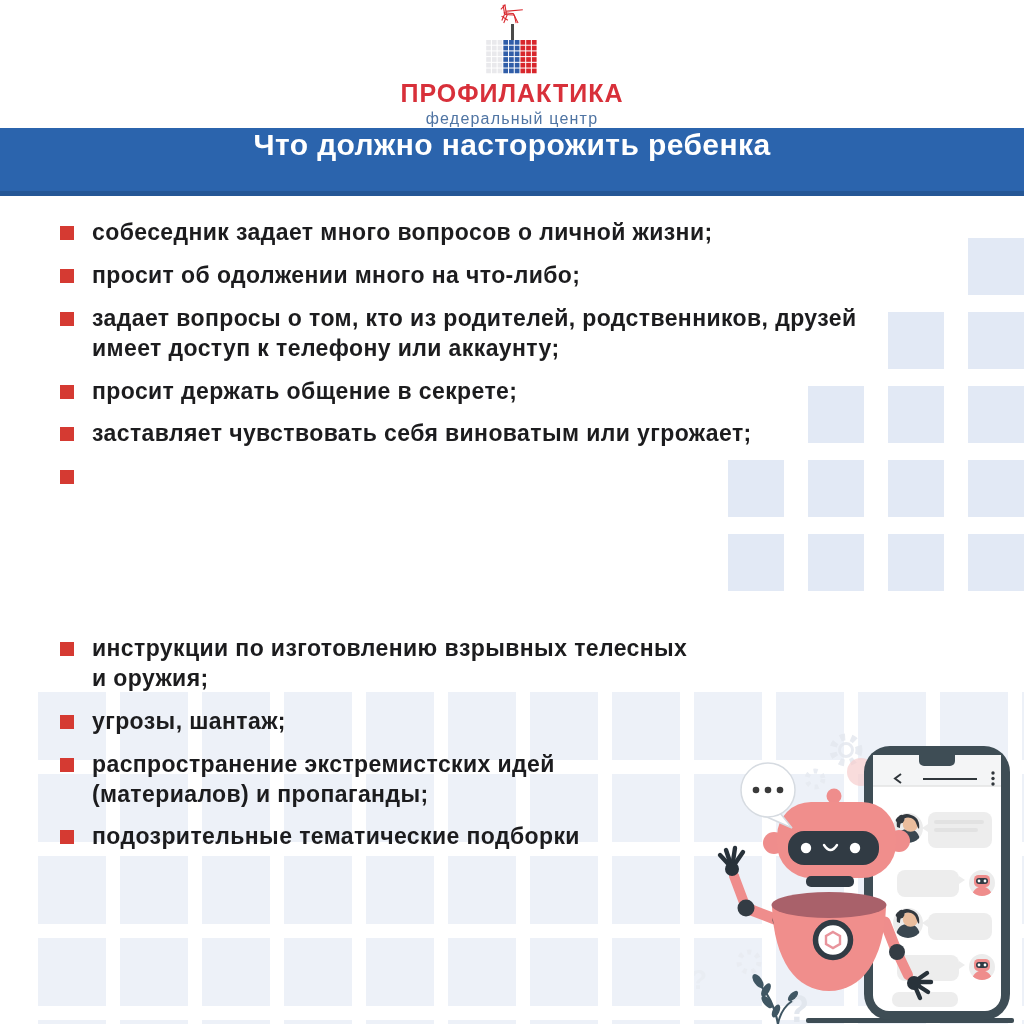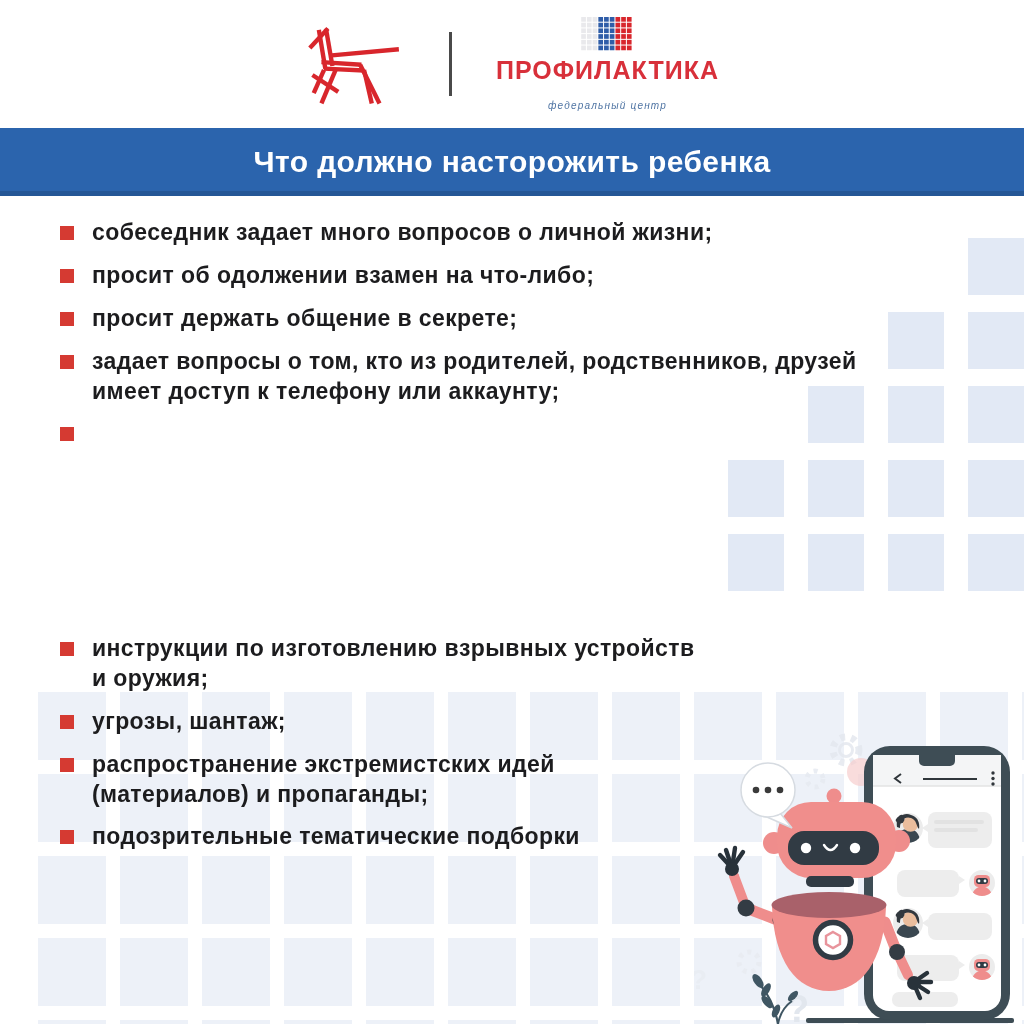--- a/index.html
+++ b/index.html
@@ -2,30 +2,30 @@
 <html><head>
 <meta charset="utf-8">
 <style>
   html,body{margin:0;padding:0;background:#fff;}
   .poster{position:relative;width:1024px;height:1024px;background:#ffffff;overflow:hidden;
           font-family:"Liberation Sans", sans-serif;}
   .pattern{position:absolute;inset:0;z-index:0;}
   .content{position:relative;z-index:1;}
 
   
-  .header{height:128px;display:flex;align-items:center;justify-content:center;}
+  .header{height:128px;display:flex;align-items:center;justify-content:center;flex-direction:column;}
   .chair-logo{width:100px;height:80px;margin-top:4px;}
   .logo-divider{width:3px;height:64px;background:#4a4a4a;margin:0 44px;}
   .brand{display:flex;flex-direction:column;align-items:center;}
   .brand-grid{width:52px;height:35px;margin-bottom:5px;}
   .brand-title{font-size:25px;font-weight:bold;color:#d8303a;letter-spacing:1px;line-height:1.1;}
-  .brand-subtitle{font-size:10px;color:#4f74a3;letter-spacing:1.2px;margin-top:15px;font-style:italic;}
+  .brand-subtitle{font-size:16px;color:#4f74a3;letter-spacing:1.2px;margin-top:3px;}
 
   
-  .banner{height:68px;background:#2b64ad;display:flex;align-items:center;justify-content:center;
+  .banner{height:68px;background:#2b64ad;display:flex;align-items:flex-start;justify-content:center;
           box-shadow:inset 0 -5px 0 rgba(0,0,0,0.13);}
   .banner h2{margin:0;color:#ffffff;font-size:30px;font-weight:bold;letter-spacing:0.4px;}
 
   
   .list{list-style:none;margin:0;box-sizing:border-box;padding:22px 30px 8px 60px;}
   .list1{height:414px;}
   .list2{padding-top:24px;}
   .list li{display:flex;align-items:flex-start;margin-bottom:13px;}
   .bullet{flex:0 0 14px;width:14px;height:14px;background:#d53a32;margin-top:8px;margin-right:18px;}
   .item-text{font-size:23px;font-weight:bold;color:#1c1c1e;line-height:1.3;letter-spacing:0.4px;
@@ -203,41 +203,45 @@
       <h2>Что должно насторожить ребенка</h2>
     </div>
 
     <ul class="list list1">
       <li>
           <span class="bullet"></span>
           <span class="item-text">собеседник задает много вопросов о личной жизни;</span>
         </li>
       <li>
           <span class="bullet"></span>
-          <span class="item-text">просит об одолжении взамен на что-либо;</span>
-        </li>
-      <li>
-          <span class="bullet"></span>
-          <span class="item-text">просит держать общение в секрете;</span>
+          <span class="item-text">просит об одолжении много на что-либо;</span>
         </li>
       <li>
           <span class="bullet"></span>
           <span class="item-text">задает вопросы о том, кто из родителей, родственников, друзей
 имеет доступ к телефону или аккаунту;</span>
         </li>
       <li>
           <span class="bullet"></span>
+          <span class="item-text">просит держать общение в секрете;</span>
+        </li>
+      <li>
+          <span class="bullet"></span>
+          <span class="item-text">заставляет чувствовать себя виноватым или угрожает;</span>
+        </li>
+      <li>
+          <span class="bullet"></span>
         </li>
     </ul>
 
 
     <ul class="list list2">
       <li>
           <span class="bullet"></span>
-          <span class="item-text">инструкции по изготовлению взрывных устройств
+          <span class="item-text">инструкции по изготовлению взрывных телесных
 и оружия;</span>
         </li>
       <li>
           <span class="bullet"></span>
           <span class="item-text">угрозы, шантаж;</span>
         </li>
       <li>
           <span class="bullet"></span>
           <span class="item-text">распространение экстремистских идей
 (материалов) и пропаганды;</span>

